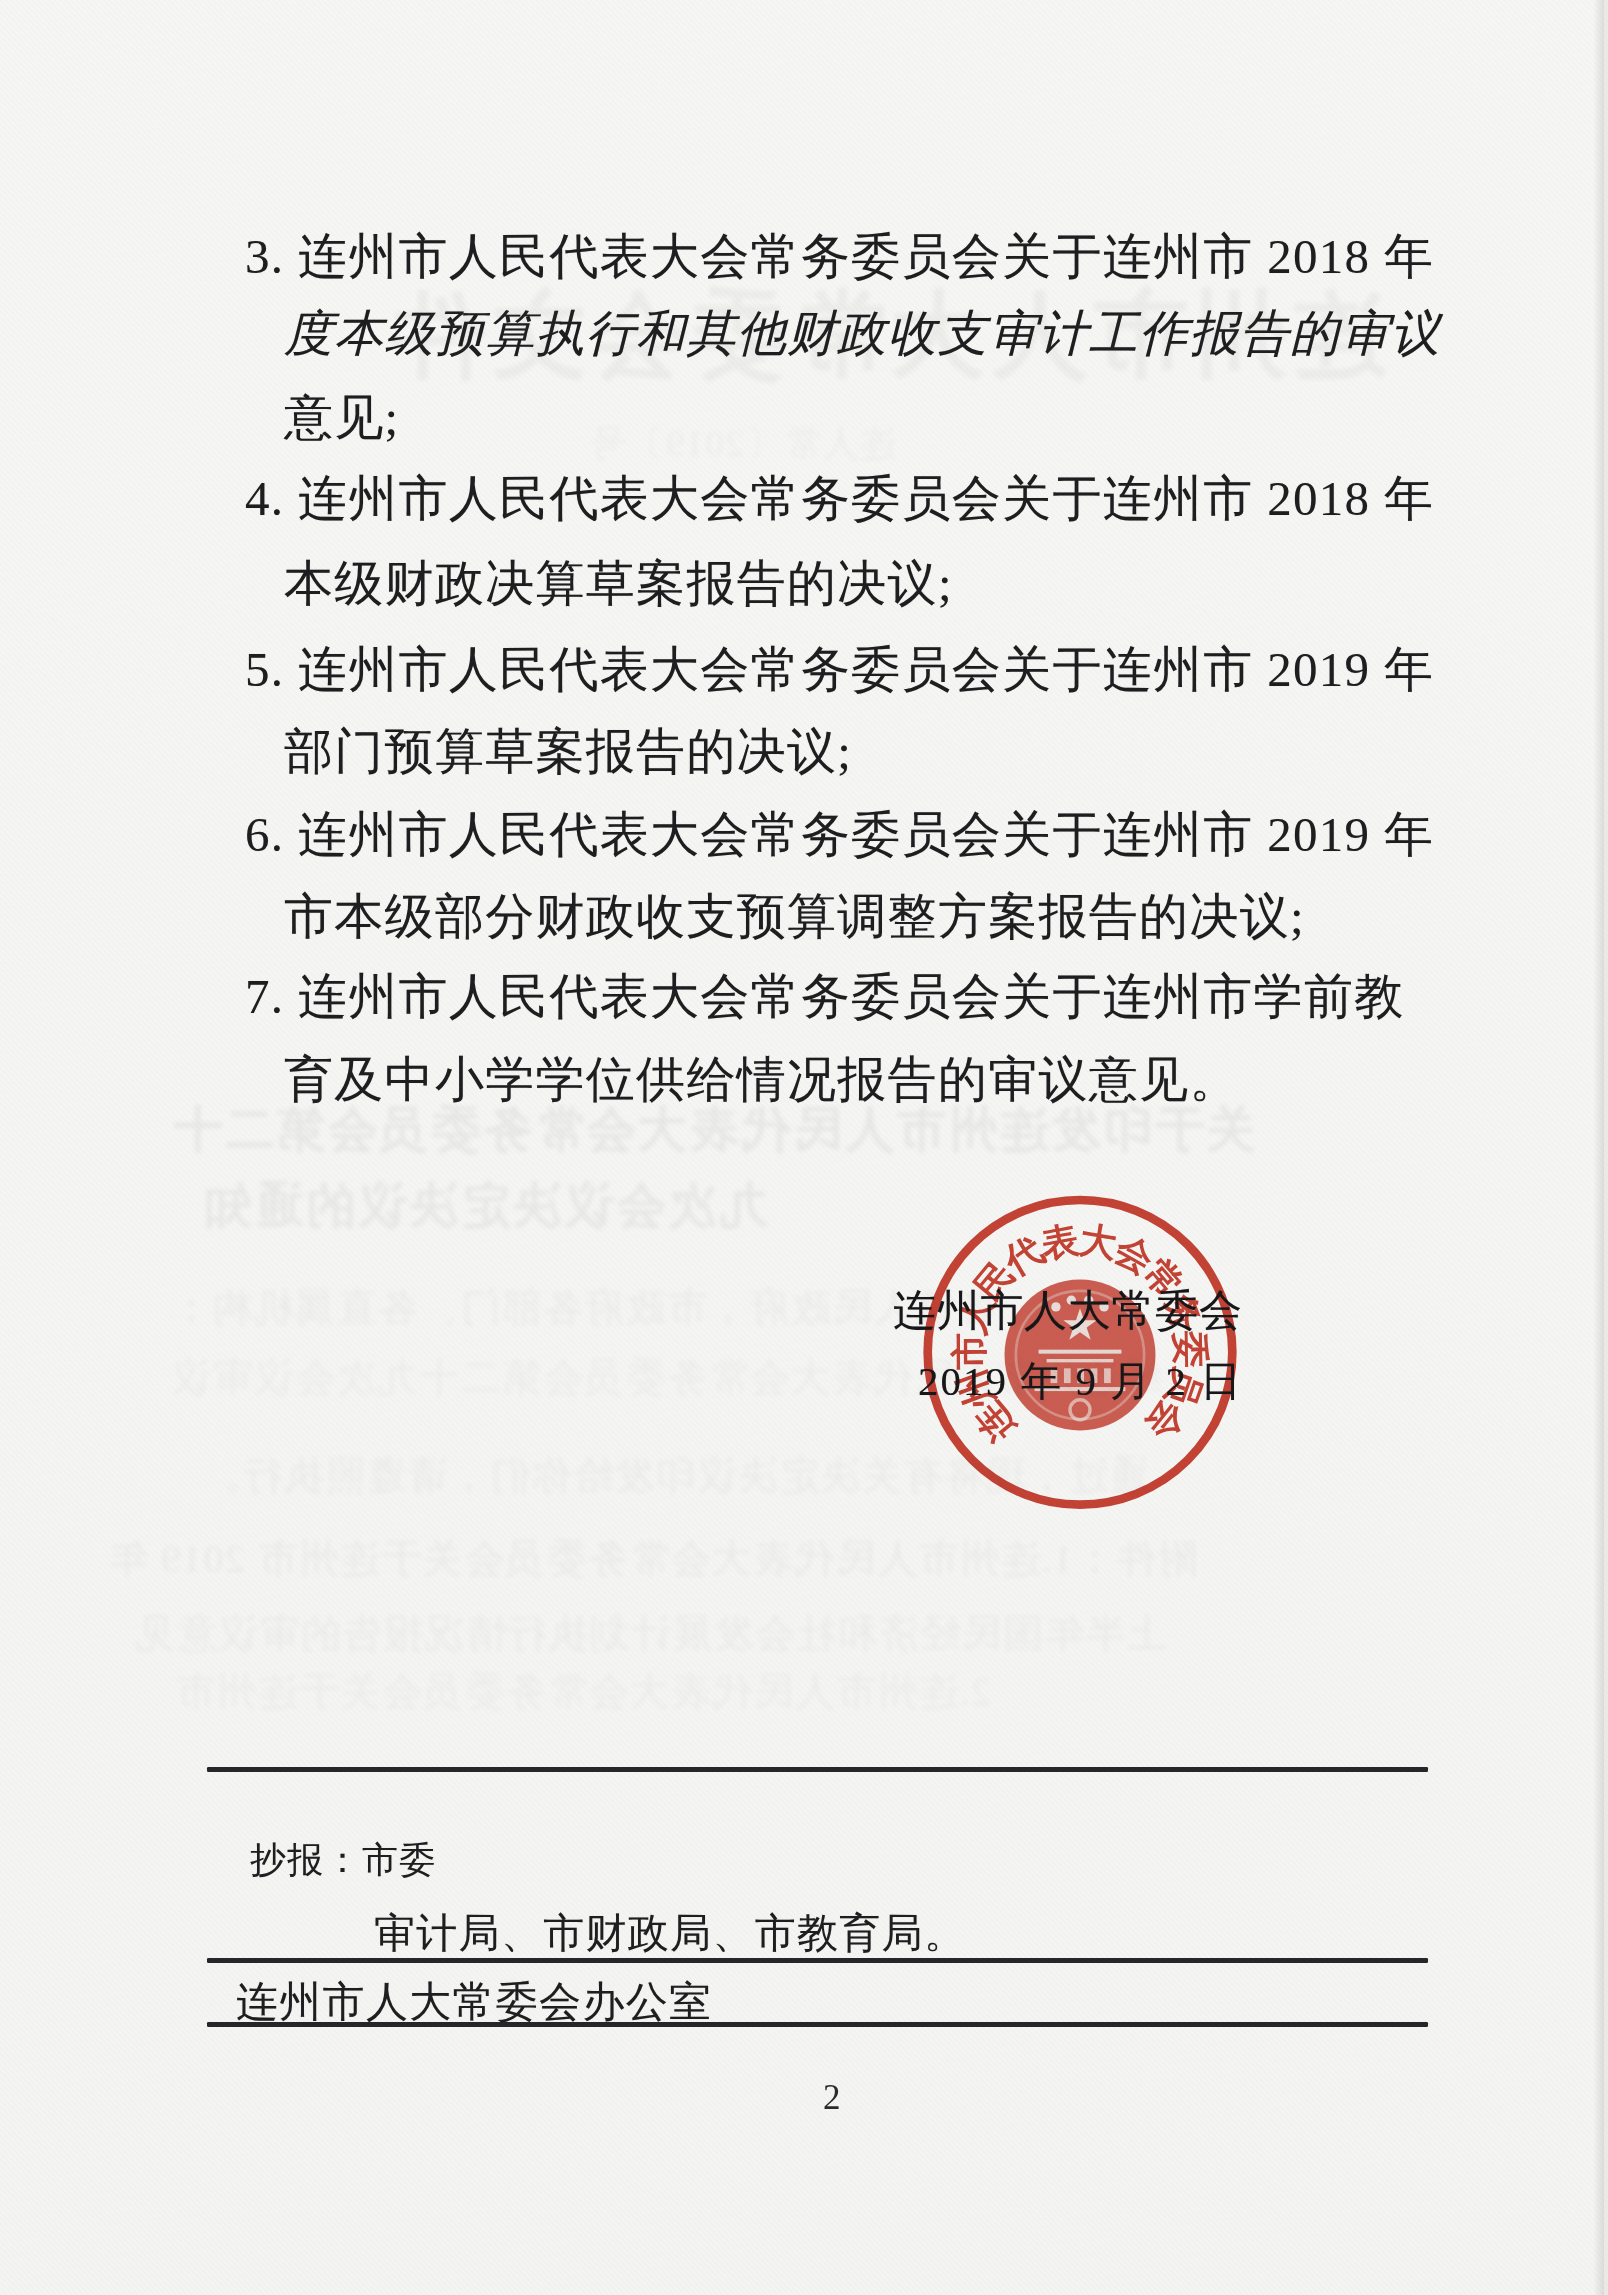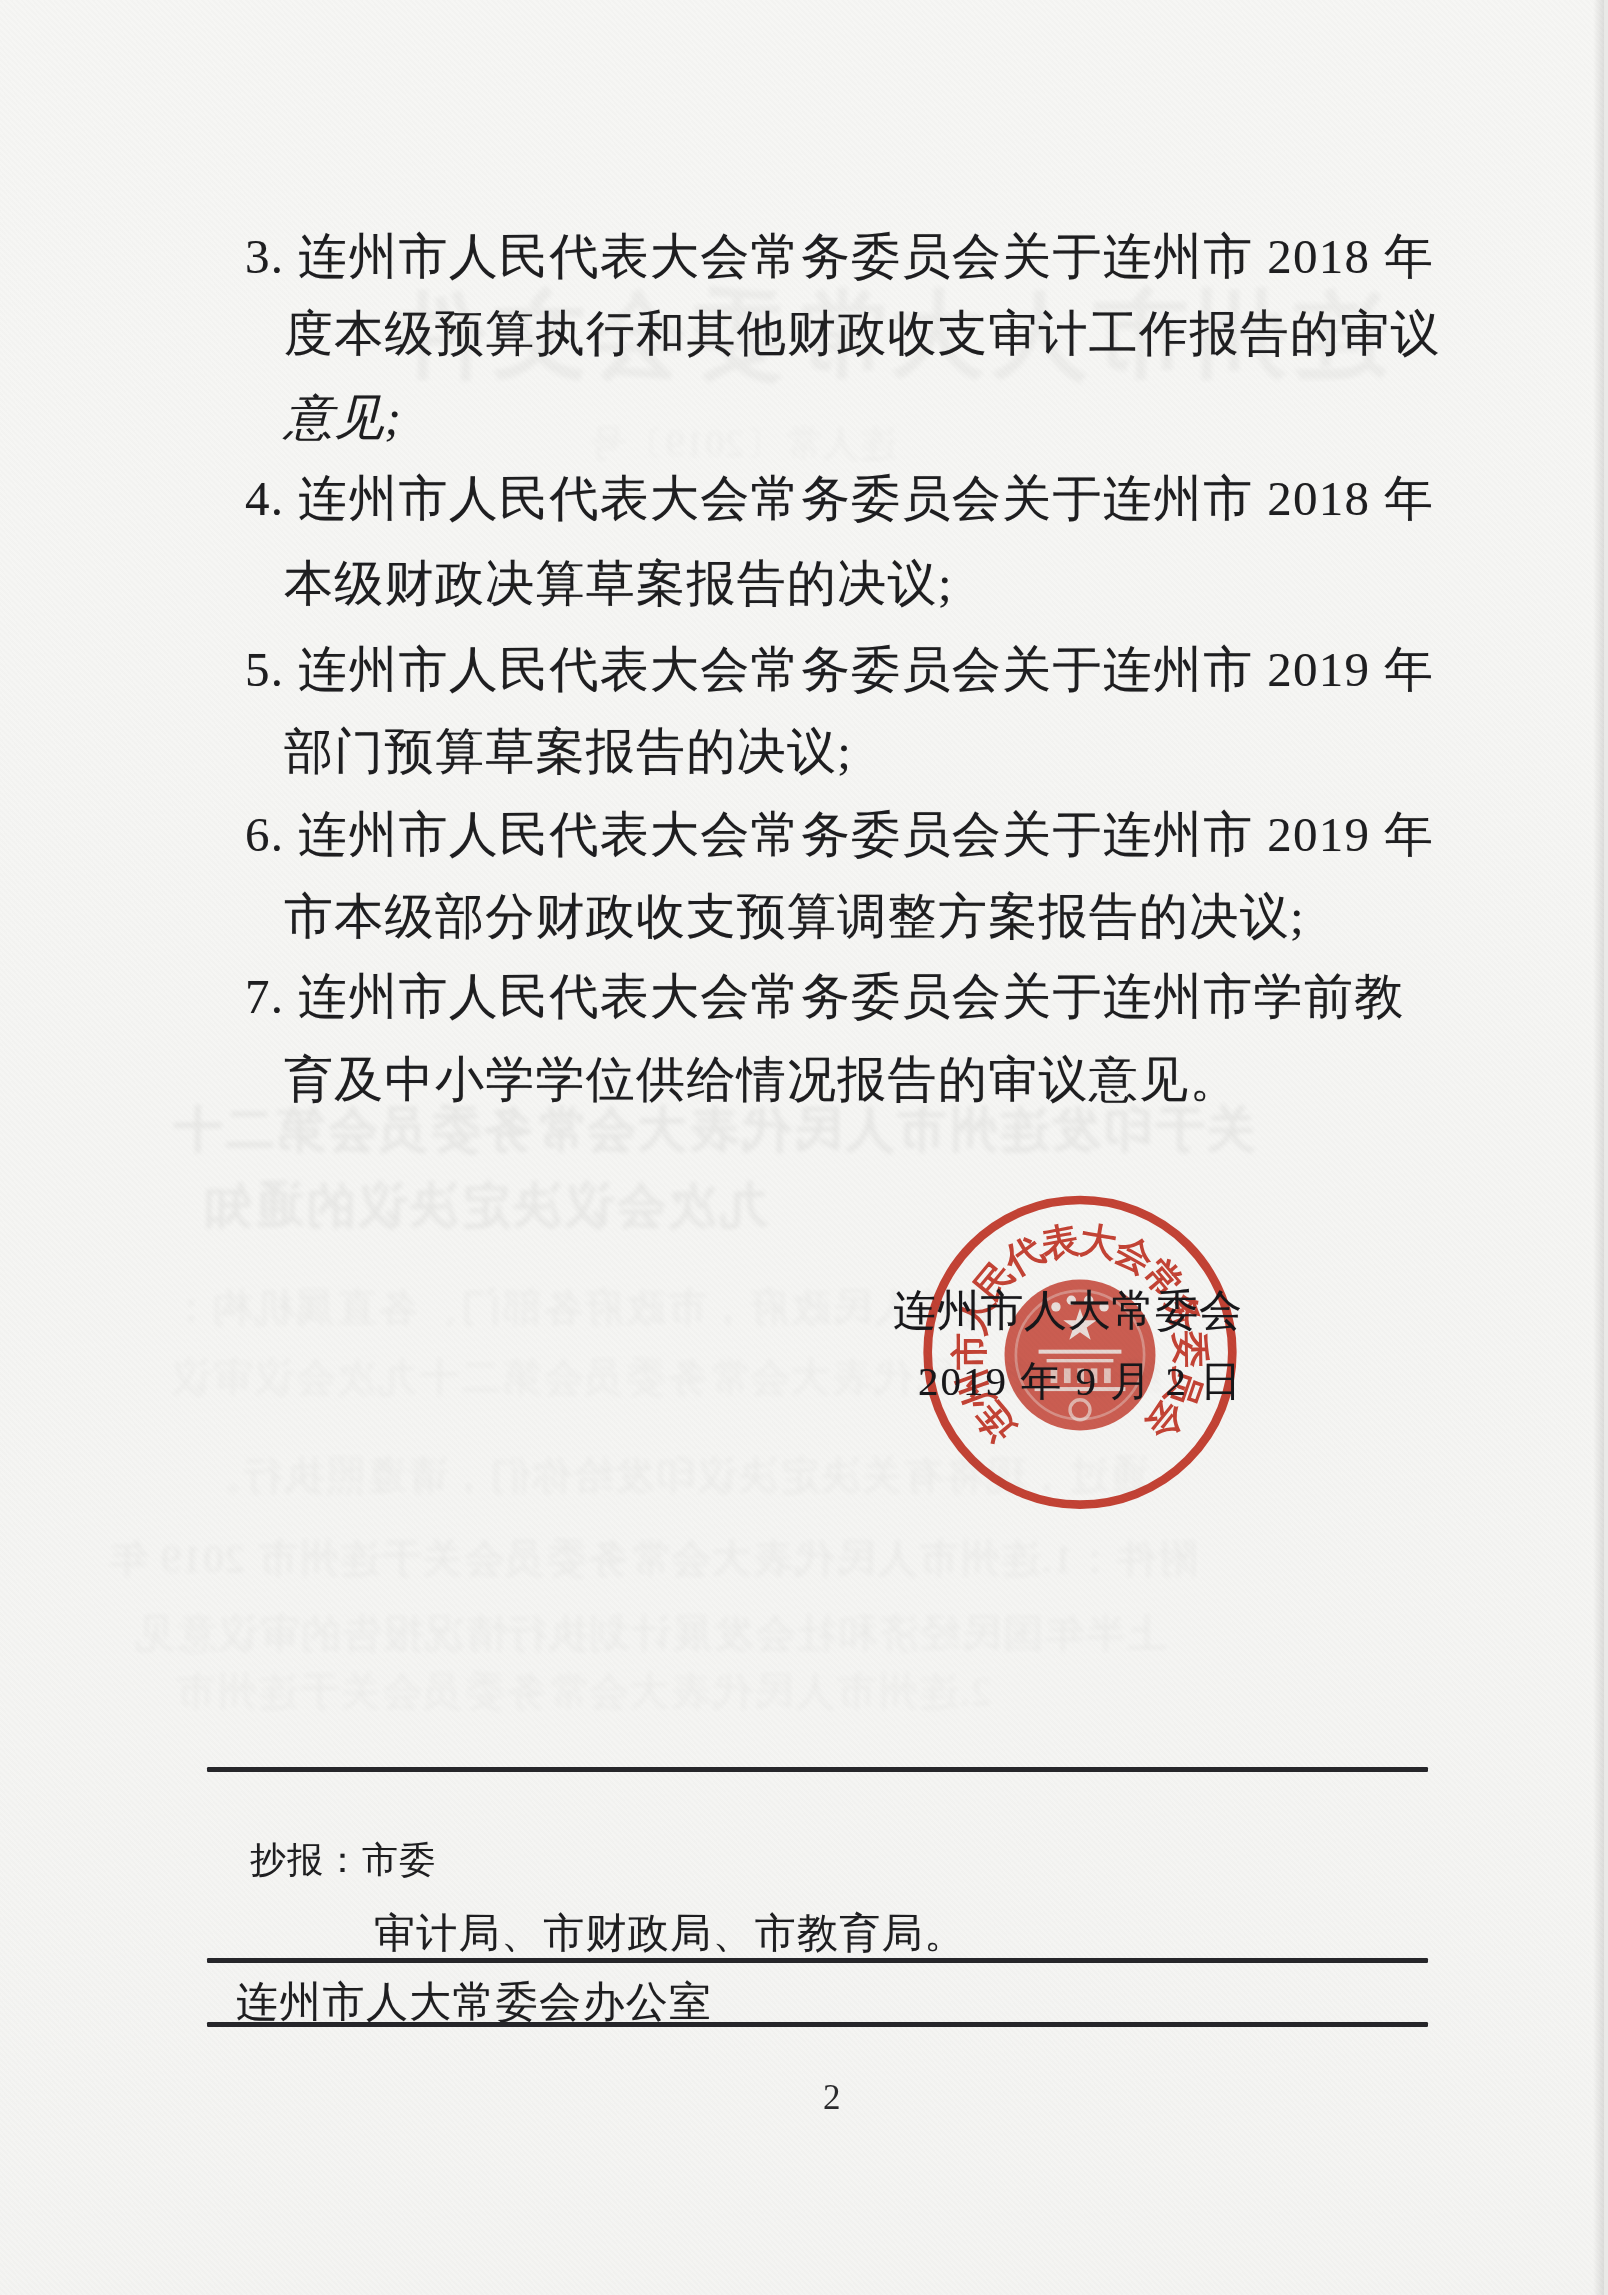--- a/index.html
+++ b/index.html
@@ -63,22 +63,22 @@
       <div class="ghost" style="left: 170px; top: 1280px; font-size: 40px; letter-spacing: 1.3px; opacity: 0.05; font-weight: 400;">各镇人民政府，市政府各部门、各直属机构：</div>
       <div class="ghost" style="left: 170px; top: 1350px; font-size: 40px; letter-spacing: 1.3px; opacity: 0.045; font-weight: 400;">经连州市人民代表大会常务委员会第二十九次会议审议</div>
       <div class="ghost" style="left: 200px; top: 1448px; font-size: 40px; letter-spacing: 1.3px; opacity: 0.05; font-weight: 400;">通过，现将有关决定决议印发给你们，请遵照执行。</div>
       <div class="ghost" style="left: 107px; top: 1531px; font-size: 40px; letter-spacing: 1.3px; opacity: 0.055; font-weight: 400;">附件：1.连州市人民代表大会常务委员会关于连州市 2019 年</div>
       <div class="ghost" style="left: 134px; top: 1606px; font-size: 40px; letter-spacing: 1.3px; opacity: 0.05; font-weight: 400;">上半年国民经济和社会发展计划执行情况报告的审议意见</div>
       <div class="ghost" style="left: 174px; top: 1664px; font-size: 40px; letter-spacing: 1.3px; opacity: 0.045; font-weight: 400;">2.连州市人民代表大会常务委员会关于连州市</div>
     </div>
 
   <div id="body-layer">
       <div class="body-line" style="left: 245px; top: 232px;">3. 连州市人民代表大会常务委员会关于连州市 2018 年</div>
-      <div class="body-line" style="left: 284px; top: 309px;">度本级预算执行和其他财政收支审计工作报告的审议</div>
-      <div class="body-line" style="left: 284px; top: 393px; font-style: italic;">意见;</div>
+      <div class="body-line" style="left: 284px; top: 309px; font-style: italic;">度本级预算执行和其他财政收支审计工作报告的审议</div>
+      <div class="body-line" style="left: 284px; top: 393px;">意见;</div>
       <div class="body-line" style="left: 245px; top: 474px;">4. 连州市人民代表大会常务委员会关于连州市 2018 年</div>
       <div class="body-line" style="left: 284px; top: 559px;">本级财政决算草案报告的决议;</div>
       <div class="body-line" style="left: 245px; top: 645px;">5. 连州市人民代表大会常务委员会关于连州市 2019 年</div>
       <div class="body-line" style="left: 284px; top: 727px;">部门预算草案报告的决议;</div>
       <div class="body-line" style="left: 245px; top: 810px;">6. 连州市人民代表大会常务委员会关于连州市 2019 年</div>
       <div class="body-line" style="left: 284px; top: 892px;">市本级部分财政收支预算调整方案报告的决议;</div>
       <div class="body-line" style="left: 245px; top: 972px;">7. 连州市人民代表大会常务委员会关于连州市学前教</div>
       <div class="body-line" style="left: 284px; top: 1055px;">育及中小学学位供给情况报告的审议意见。</div>
     </div>
 

